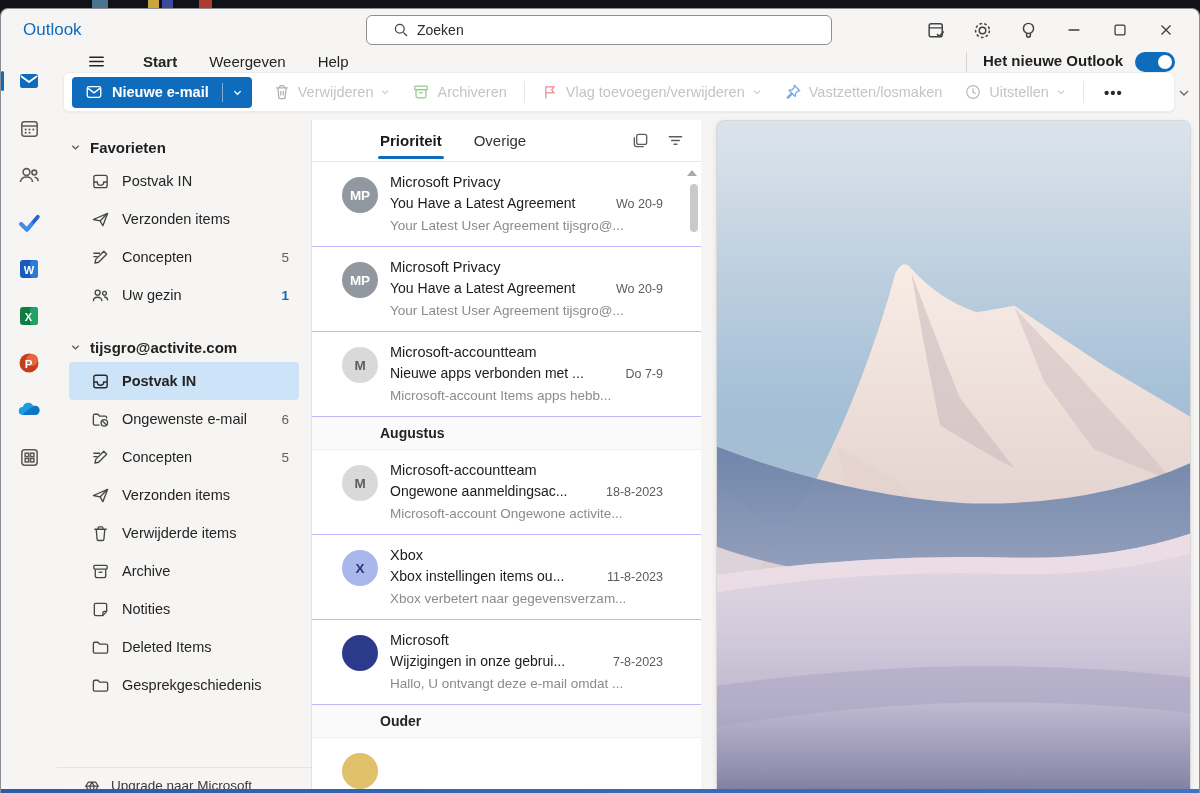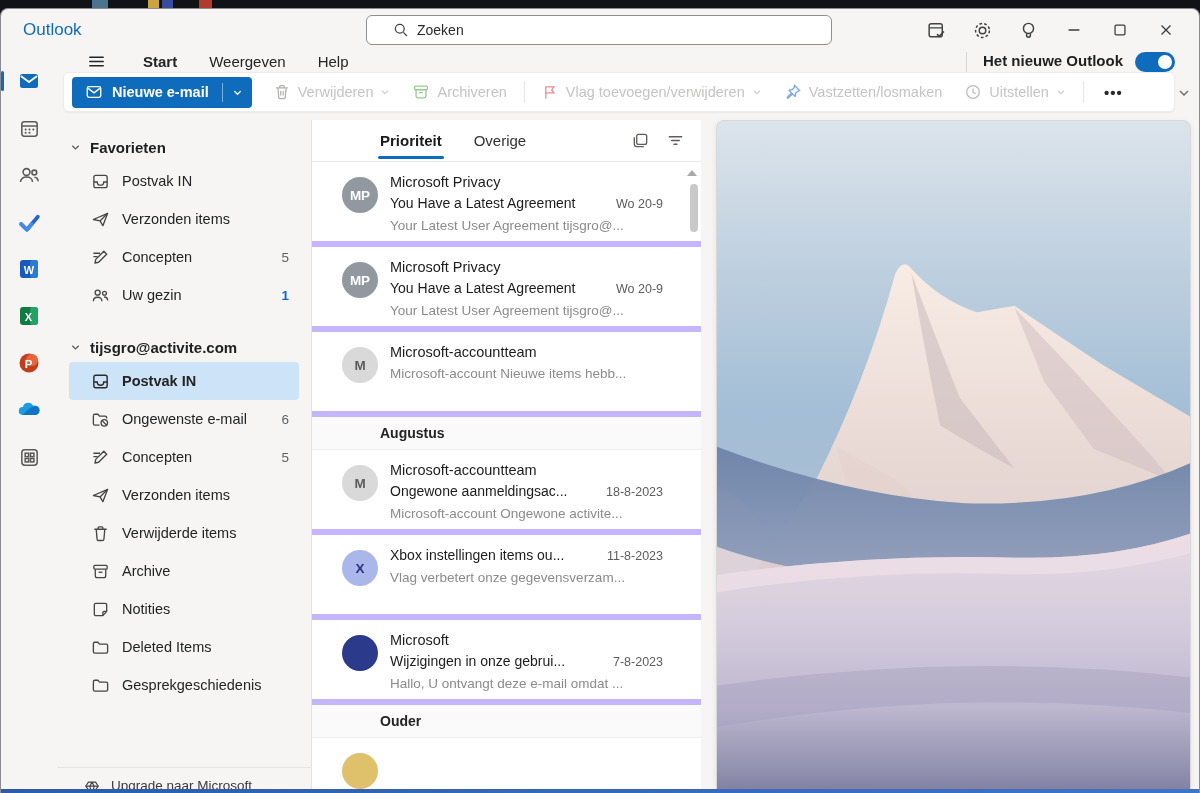--- a/index.html
+++ b/index.html
@@ -99,21 +99,21 @@
   .listpane { width:389px; flex:none; background:#fff; display:flex; flex-direction:column;
               min-height:0; }
   .listtabs { height:42px; flex:none; display:flex; align-items:center;
               padding:0 16px 0 68px; border-bottom:1px solid #e8e8e8; }
   .ltab { font-size:15px; margin-right:32px; position:relative; color:#333; }
   .ltab.active { font-weight:700; color:#1b1b1b; }
   .ltab.active::after { content:''; position:absolute; left:-2px; right:-2px; bottom:-10px;
               height:3px; border-radius:2px; background:#0f6cbd; }
   .lt-icons { margin-left:auto; display:flex; gap:16px; align-items:center; }
   .listscroll { flex:1; position:relative; overflow:hidden; }
-  .mrow { height:85px; display:flex; padding:10px 38px 0 30px; border-bottom:6px solid #c4b5fd; }
+  .mrow { height:85px; display:flex; padding:10px 38px 0 30px; border-bottom:1px solid #c4b5fd; }
   .avatar { width:36px; height:36px; border-radius:50%; margin-right:12px; flex:none;
             display:flex; align-items:center; justify-content:center;
             font-size:13.5px; font-weight:700; margin-top:5px; }
   .mtext { flex:1; min-width:0; }
   .msender { font-size:14.5px; color:#1c1c1c; line-height:21px; }
   .msubjrow { display:flex; align-items:baseline; gap:0; line-height:21px; }
   .msubj { font-size:14px; color:#1c1c1c; white-space:nowrap; overflow:hidden; text-overflow:ellipsis; }
   .mdate { margin-left:auto; font-size:12.5px; color:#5c5c5c; white-space:nowrap; }
   .mprev { font-size:13.5px; color:#8b8b8b; line-height:21px; white-space:nowrap;
            overflow:hidden; text-overflow:ellipsis; }
@@ -567,21 +567,25 @@
                 <div class="mprev">Your Latest User Agreement tijsgro@...</div>
               </div>
             </div>
 
             <div class="mrow">
               <div class="avatar" style="background: rgb(217, 217, 217);">
                   <span style="color: rgb(93, 93, 93);">M</span>
                 </div>
               <div class="mtext">
                 <div class="msender">Microsoft-accountteam</div>
-                <div class="mprev">Microsoft-account Nieuwe items hebb...</div>
+                <div class="msubjrow">
+                    <span class="msubj">Nieuwe apps verbonden met ...</span>
+                    <span class="mdate">Do 7-9</span>
+                  </div>
+                <div class="mprev">Microsoft-account Items apps hebb...</div>
               </div>
             </div>
 
             <div class="secrow">Augustus</div>
 
             <div class="mrow">
               <div class="avatar" style="background: rgb(217, 217, 217);">
                   <span style="color: rgb(93, 93, 93);">M</span>
                 </div>
               <div class="mtext">
@@ -592,25 +596,26 @@
                   </div>
                 <div class="mprev">Microsoft-account Ongewone activite...</div>
               </div>
             </div>
 
             <div class="mrow">
               <div class="avatar" style="background: rgb(170, 183, 234);">
                   <span style="color: rgb(39, 53, 126);">X</span>
                 </div>
               <div class="mtext">
+                <div class="msender">Xbox</div>
                 <div class="msubjrow">
                     <span class="msubj">Xbox instellingen items ou...</span>
                     <span class="mdate">11-8-2023</span>
                   </div>
-                <div class="mprev">Vlag verbetert onze gegevensverzam...</div>
+                <div class="mprev">Xbox verbetert naar gegevensverzam...</div>
               </div>
             </div>
 
             <div class="mrow">
               <div class="avatar" style="background: rgb(44, 58, 140);">
                   <span style="color: rgb(255, 255, 255);"></span>
                 </div>
               <div class="mtext">
                 <div class="msender">Microsoft</div>
                 <div class="msubjrow">

